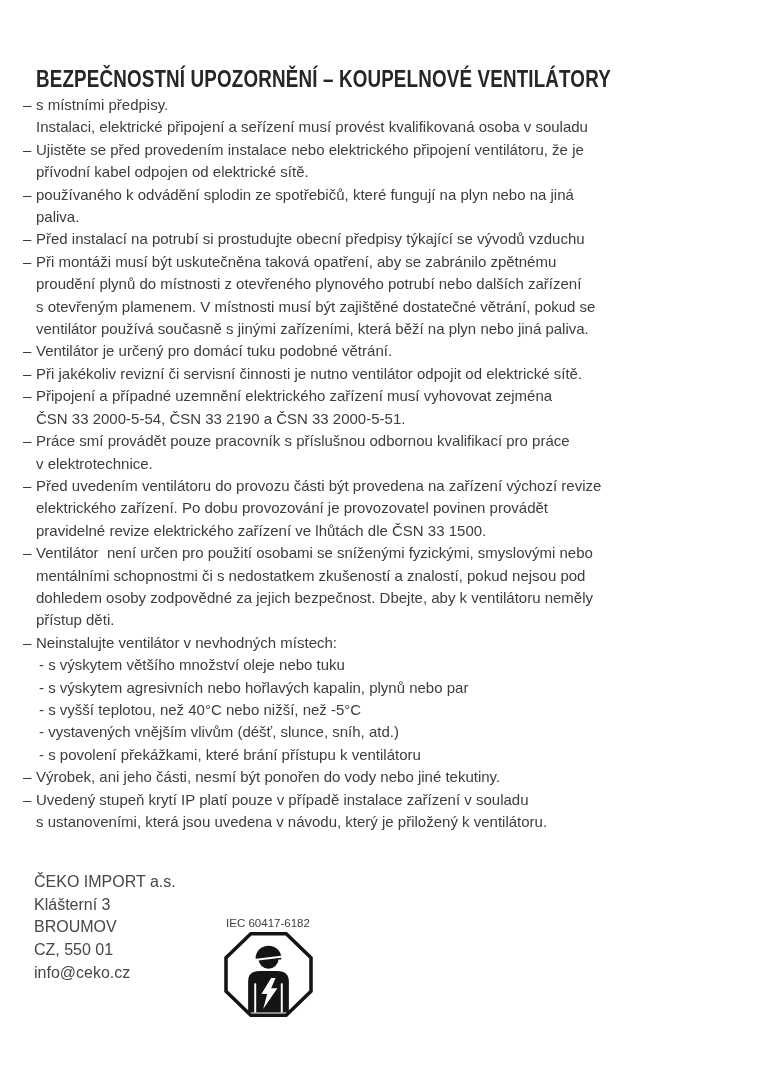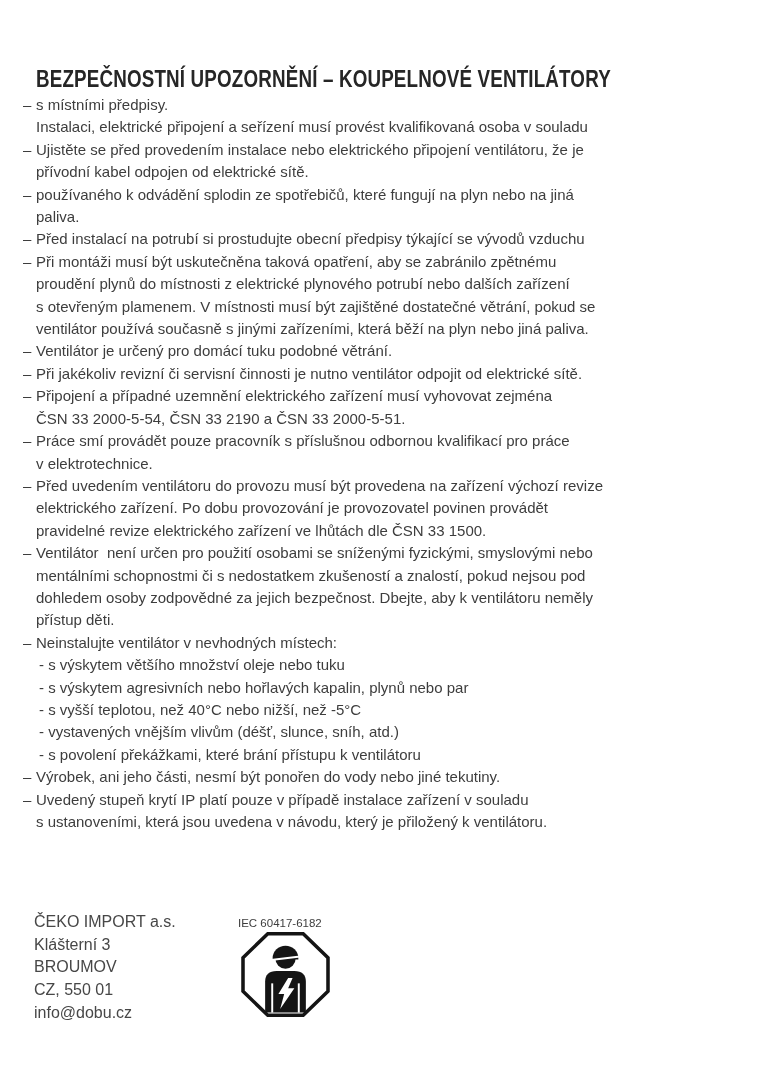--- a/index.html
+++ b/index.html
@@ -18,26 +18,26 @@
   }
   .content {
     position:absolute; left:23px; top:94px; width:725px;
     font-size:15px; line-height:22.4px; color:#3d3d3d;
   }
   .bullet { position:relative; padding-left:13px; }
   .bullet .marker { position:absolute; left:0; top:0; }
   .line { white-space:pre; }
   .sub-line { white-space:pre; padding-left:3px; }
   .footer {
-    position:absolute; left:34px; top:911px;
+    position:absolute; left:34px; top:871px;
     font-size:16px; line-height:22.7px; color:#474747;
   }
   .symbol-block {
-    position:absolute; left:238px; top:917px; width:94px;
-    text-align:left;
+    position:absolute; left:221px; top:917px; width:94px;
+    text-align:center;
   }
   .symbol-label {
     font-size:11.5px; color:#3d3d3d; margin-bottom:3px;
     white-space:nowrap;
   }
   .symbol-svg { display:block; margin:0 auto; }
 </style>
 </head>
 <body>
 
@@ -59,21 +59,21 @@
       <div class="line">používaného k odvádění splodin ze spotřebičů, které fungují na plyn nebo na jiná</div>
       <div class="line">paliva.</div>
     </div>
     <div class="bullet">
       <span class="marker">–</span>
       <div class="line">Před instalací na potrubí si prostudujte obecní předpisy týkající se vývodů vzduchu</div>
     </div>
     <div class="bullet">
       <span class="marker">–</span>
       <div class="line">Při montáži musí být uskutečněna taková opatření, aby se zabránilo zpětnému</div>
-      <div class="line">proudění plynů do místnosti z elektrické plynového potrubí nebo dalších zařízení</div>
+      <div class="line">proudění plynů do místnosti z otevřeného plynového potrubí nebo dalších zařízení</div>
       <div class="line">s otevřeným plamenem. V místnosti musí být zajištěné dostatečné větrání, pokud se</div>
       <div class="line">ventilátor používá současně s jinými zařízeními, která běží na plyn nebo jiná paliva.</div>
     </div>
     <div class="bullet">
       <span class="marker">–</span>
       <div class="line">Ventilátor je určený pro domácí tuku podobné větrání.</div>
     </div>
     <div class="bullet">
       <span class="marker">–</span>
       <div class="line">Při jakékoliv revizní či servisní činnosti je nutno ventilátor odpojit od elektrické sítě.</div>
@@ -83,21 +83,21 @@
       <div class="line">Připojení a případné uzemnění elektrického zařízení musí vyhovovat zejména</div>
       <div class="line">ČSN 33 2000-5-54, ČSN 33 2190 a ČSN 33 2000-5-51.</div>
     </div>
     <div class="bullet">
       <span class="marker">–</span>
       <div class="line">Práce smí provádět pouze pracovník s příslušnou odbornou kvalifikací pro práce</div>
       <div class="line">v elektrotechnice.</div>
     </div>
     <div class="bullet">
       <span class="marker">–</span>
-      <div class="line">Před uvedením ventilátoru do provozu musí být provedena na zařízení výchozí revize</div>
+      <div class="line">Před uvedením ventilátoru do provozu části být provedena na zařízení výchozí revize</div>
       <div class="line">elektrického zařízení. Po dobu provozování je provozovatel povinen provádět</div>
       <div class="line">pravidelné revize elektrického zařízení ve lhůtách dle ČSN 33 1500.</div>
     </div>
     <div class="bullet">
       <span class="marker">–</span>
       <div class="line">Ventilátor  není určen pro použití osobami se sníženými fyzickými, smyslovými nebo</div>
       <div class="line">mentálními schopnostmi či s nedostatkem zkušeností a znalostí, pokud nejsou pod</div>
       <div class="line">dohledem osoby zodpovědné za jejich bezpečnost. Dbejte, aby k ventilátoru neměly</div>
       <div class="line">přístup děti.</div>
     </div>
@@ -119,21 +119,21 @@
       <div class="line">Uvedený stupeň krytí IP platí pouze v případě instalace zařízení v souladu</div>
       <div class="line">s ustanoveními, která jsou uvedena v návodu, který je přiložený k ventilátoru.</div>
     </div>
   </div>
 
 <div class="footer" id="footer">
     <div class="footer-line">ČEKO IMPORT a.s.</div>
     <div class="footer-line">Klášterní 3</div>
     <div class="footer-line">BROUMOV</div>
     <div class="footer-line">CZ, 550 01</div>
-    <div class="footer-line">info@dobu.cz</div>
+    <div class="footer-line">info@ceko.cz</div>
   </div>
 
 <div class="symbol-block">
   <div class="symbol-label">IEC 60417-6182</div>
   <svg class="symbol-svg" width="89" height="85" viewBox="0 0 100 96" xmlns="http://www.w3.org/2000/svg">
 
     <polygon points="30,2 70,2 98,29 98,67 70,94 30,94 2,67 2,29" fill="#ffffff" stroke="#141414" stroke-width="4" stroke-linejoin="miter"></polygon>
 
     <circle cx="50" cy="30" r="11.5" fill="#141414"></circle>
 

